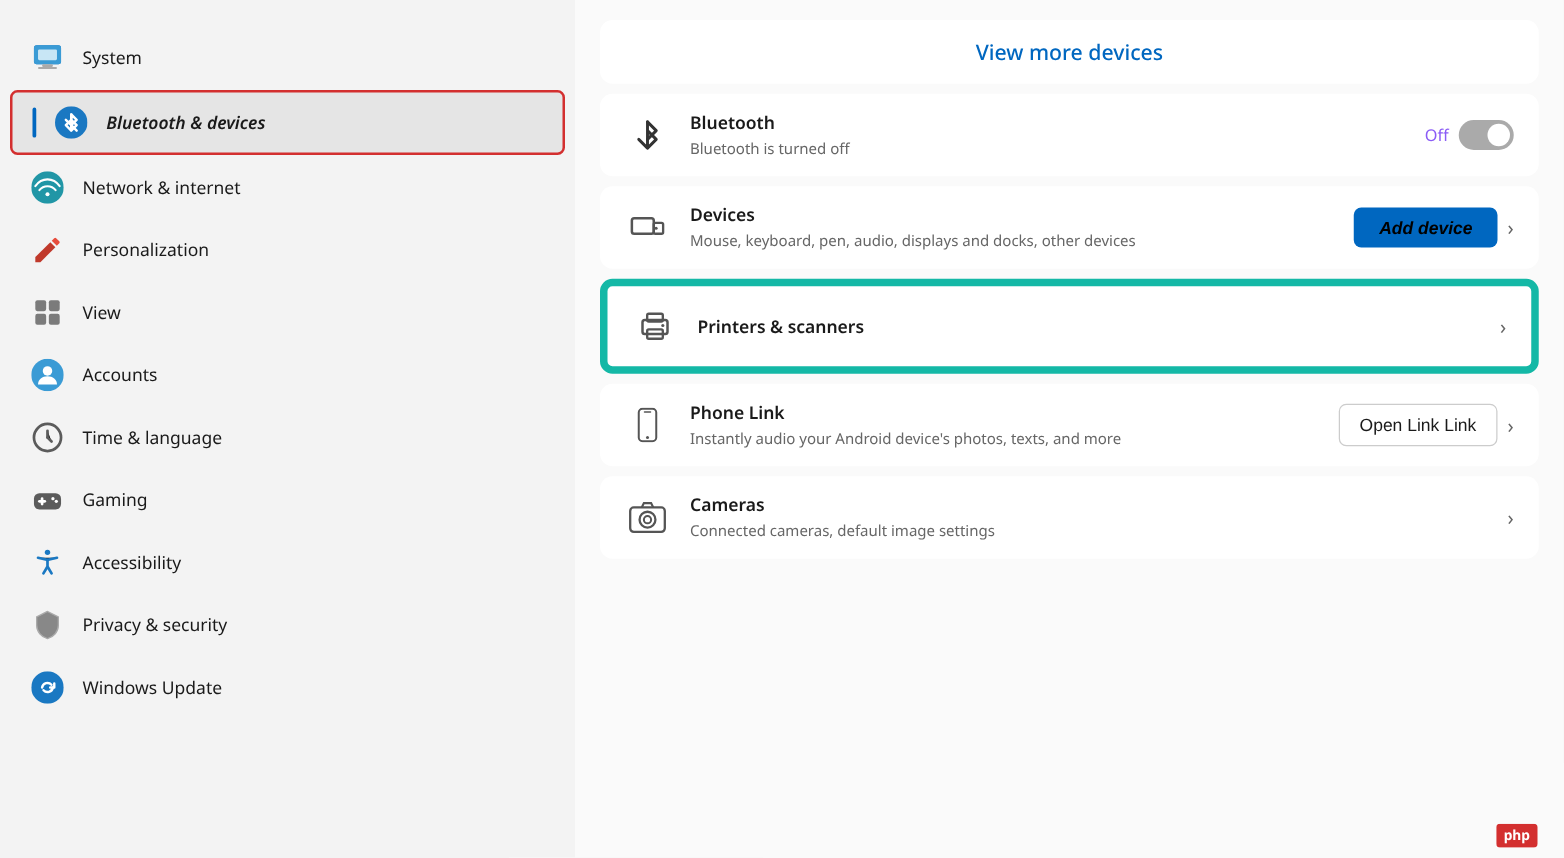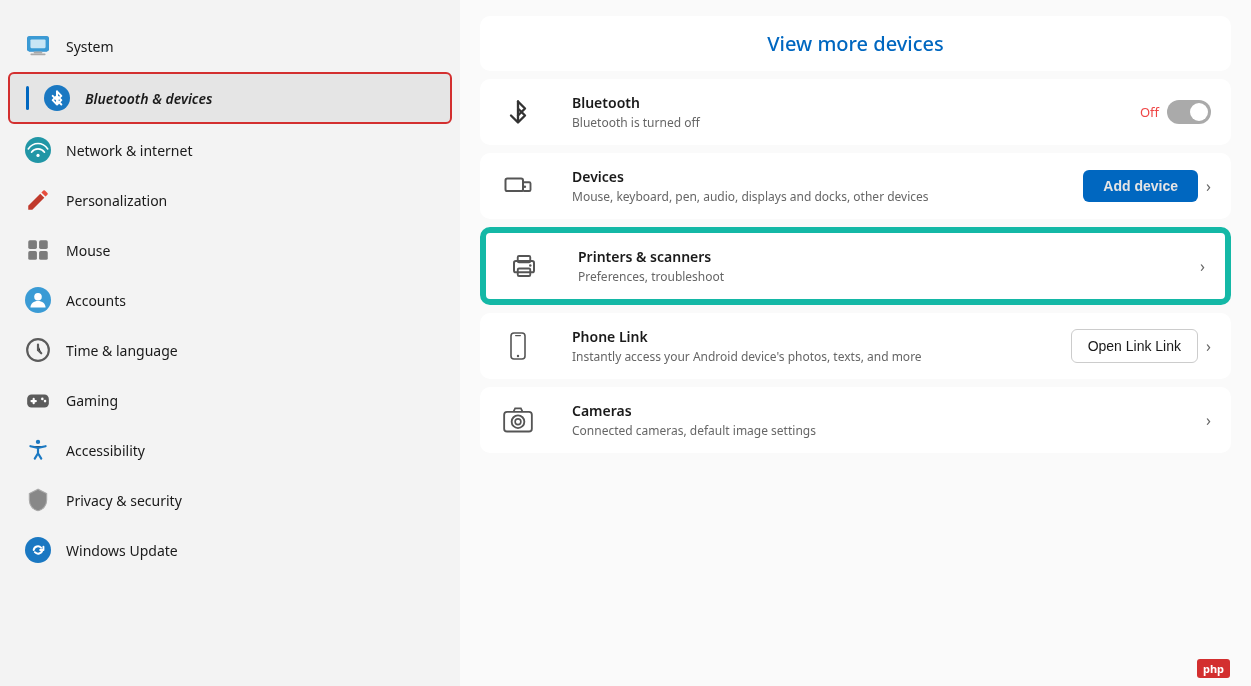--- a/index.html
+++ b/index.html
@@ -90,21 +90,20 @@
       flex-shrink: 0;
       display: flex;
       align-items: center;
       justify-content: center;
       font-size: 22px;
       color: #444;
     }
 
     .card-text {
       flex: 1;
-      margin-left: 20px;
     }
     .card-title {
       font-size: 14px;
       font-weight: 600;
       color: #1a1a1a;
     }
     .card-subtitle {
       font-size: 12px;
       color: #666;
       margin-top: 2px;
@@ -121,35 +120,35 @@
       background: #ffffff;
       border-radius: 10px;
       display: flex;
       align-items: center;
       justify-content: center;
       padding: 14px 20px;
       cursor: pointer;
     }
     .view-more-link {
       color: #0067c0;
-      font-size: 20px;
+      font-size: 17px;
       font-weight: 500;
       text-decoration: none;
       text-align: right;
     }
 
     
     .toggle {
       display: flex;
       align-items: center;
       gap: 8px;
     }
     .toggle-label {
       font-size: 13px;
-      color: #ef4444;
+      color: #8b5cf6;
       margin-left: 16px;
     }
     .toggle-switch {
       width: 44px;
       height: 24px;
       background: #888;
       border-radius: 12px;
       position: relative;
       cursor: pointer;
       flex-shrink: 0;
@@ -164,28 +163,29 @@
       border-radius: 50%;
       position: absolute;
       top: 3px;
       right: 3px;
       transition: left 0.2s;
     }
 
     
     .btn-primary {
       background: #0067c0;
-      color: #e5e5e5;
+      color: #000000;
       border: none;
       border-radius: 6px;
       padding: 8px 20px;
       font-size: 14px;
       font-weight: 600;
       cursor: pointer;
       white-space: nowrap;
+      font-style: italic;
     }
 
     .btn-secondary {
       background: white;
       color: #1a1a1a;
       border: 1px solid #ccc;
       border-radius: 6px;
       padding: 8px 16px;
       font-size: 14px;
       cursor: pointer;
@@ -282,21 +282,21 @@
 
   <div class="sidebar-item">
     <span class="sidebar-icon">
       <svg width="26" height="26" viewBox="0 0 24 24">
         <rect x="3" y="3" width="8" height="8" rx="1.5" fill="#7b7b7b"></rect>
         <rect x="13" y="3" width="8" height="8" rx="1.5" fill="#7b7b7b"></rect>
         <rect x="3" y="13" width="8" height="8" rx="1.5" fill="#7b7b7b"></rect>
         <rect x="13" y="13" width="8" height="8" rx="1.5" fill="#7b7b7b"></rect>
       </svg>
     </span>
-    <span class="sidebar-item-label">Mouse</span>
+    <span class="sidebar-item-label">View</span>
   </div>
 
   <div class="sidebar-item">
     <span class="sidebar-icon">
       <svg width="26" height="26" viewBox="0 0 24 24">
         <circle cx="12" cy="12" r="12" fill="#3a9bd5"></circle>
         <circle cx="12" cy="9" r="3.5" fill="white"></circle>
         <path d="M5 19c0-3.5 3.1-6 7-6s7 2.5 7 6" fill="white"></path>
       </svg>
     </span>
@@ -413,40 +413,39 @@
       <span class="card-icon">
         <svg width="30" height="30" viewBox="0 0 24 24">
           <rect x="4" y="8" width="16" height="9" rx="1.5" fill="none" stroke="#555" stroke-width="1.6"></rect>
           <rect x="7" y="4" width="10" height="5" rx="1" fill="none" stroke="#555" stroke-width="1.5"></rect>
           <rect x="7" y="14" width="10" height="6" rx="1" fill="none" stroke="#555" stroke-width="1.5"></rect>
           <circle cx="17" cy="11.5" r="1" fill="#555"></circle>
         </svg>
       </span>
       <div class="card-text">
         <div class="card-title">Printers &amp; scanners</div>
-        <div class="card-subtitle">Preferences, troubleshoot</div>
       </div>
       <div class="card-action">
         <span class="chevron">›</span>
       </div>
     </div>
   </div>
 
   <div class="card">
     <div class="card-row">
       <span class="card-icon">
         <svg width="24" height="28" viewBox="0 0 20 28">
           <rect x="3" y="1" width="14" height="26" rx="3" fill="none" stroke="#555" stroke-width="1.6"></rect>
           <circle cx="10" cy="24" r="1.2" fill="#555"></circle>
           <rect x="7" y="3" width="6" height="1.2" rx="0.6" fill="#555"></rect>
         </svg>
       </span>
       <div class="card-text">
         <div class="card-title">Phone Link</div>
-        <div class="card-subtitle">Instantly access your Android device's photos, texts, and more</div>
+        <div class="card-subtitle">Instantly audio your Android device's photos, texts, and more</div>
       </div>
       <div class="card-action">
         <button class="btn-secondary">Open Link Link</button>
         <span class="chevron">›</span>
       </div>
     </div>
   </div>
 
   <div class="card">
     <div class="card-row">

